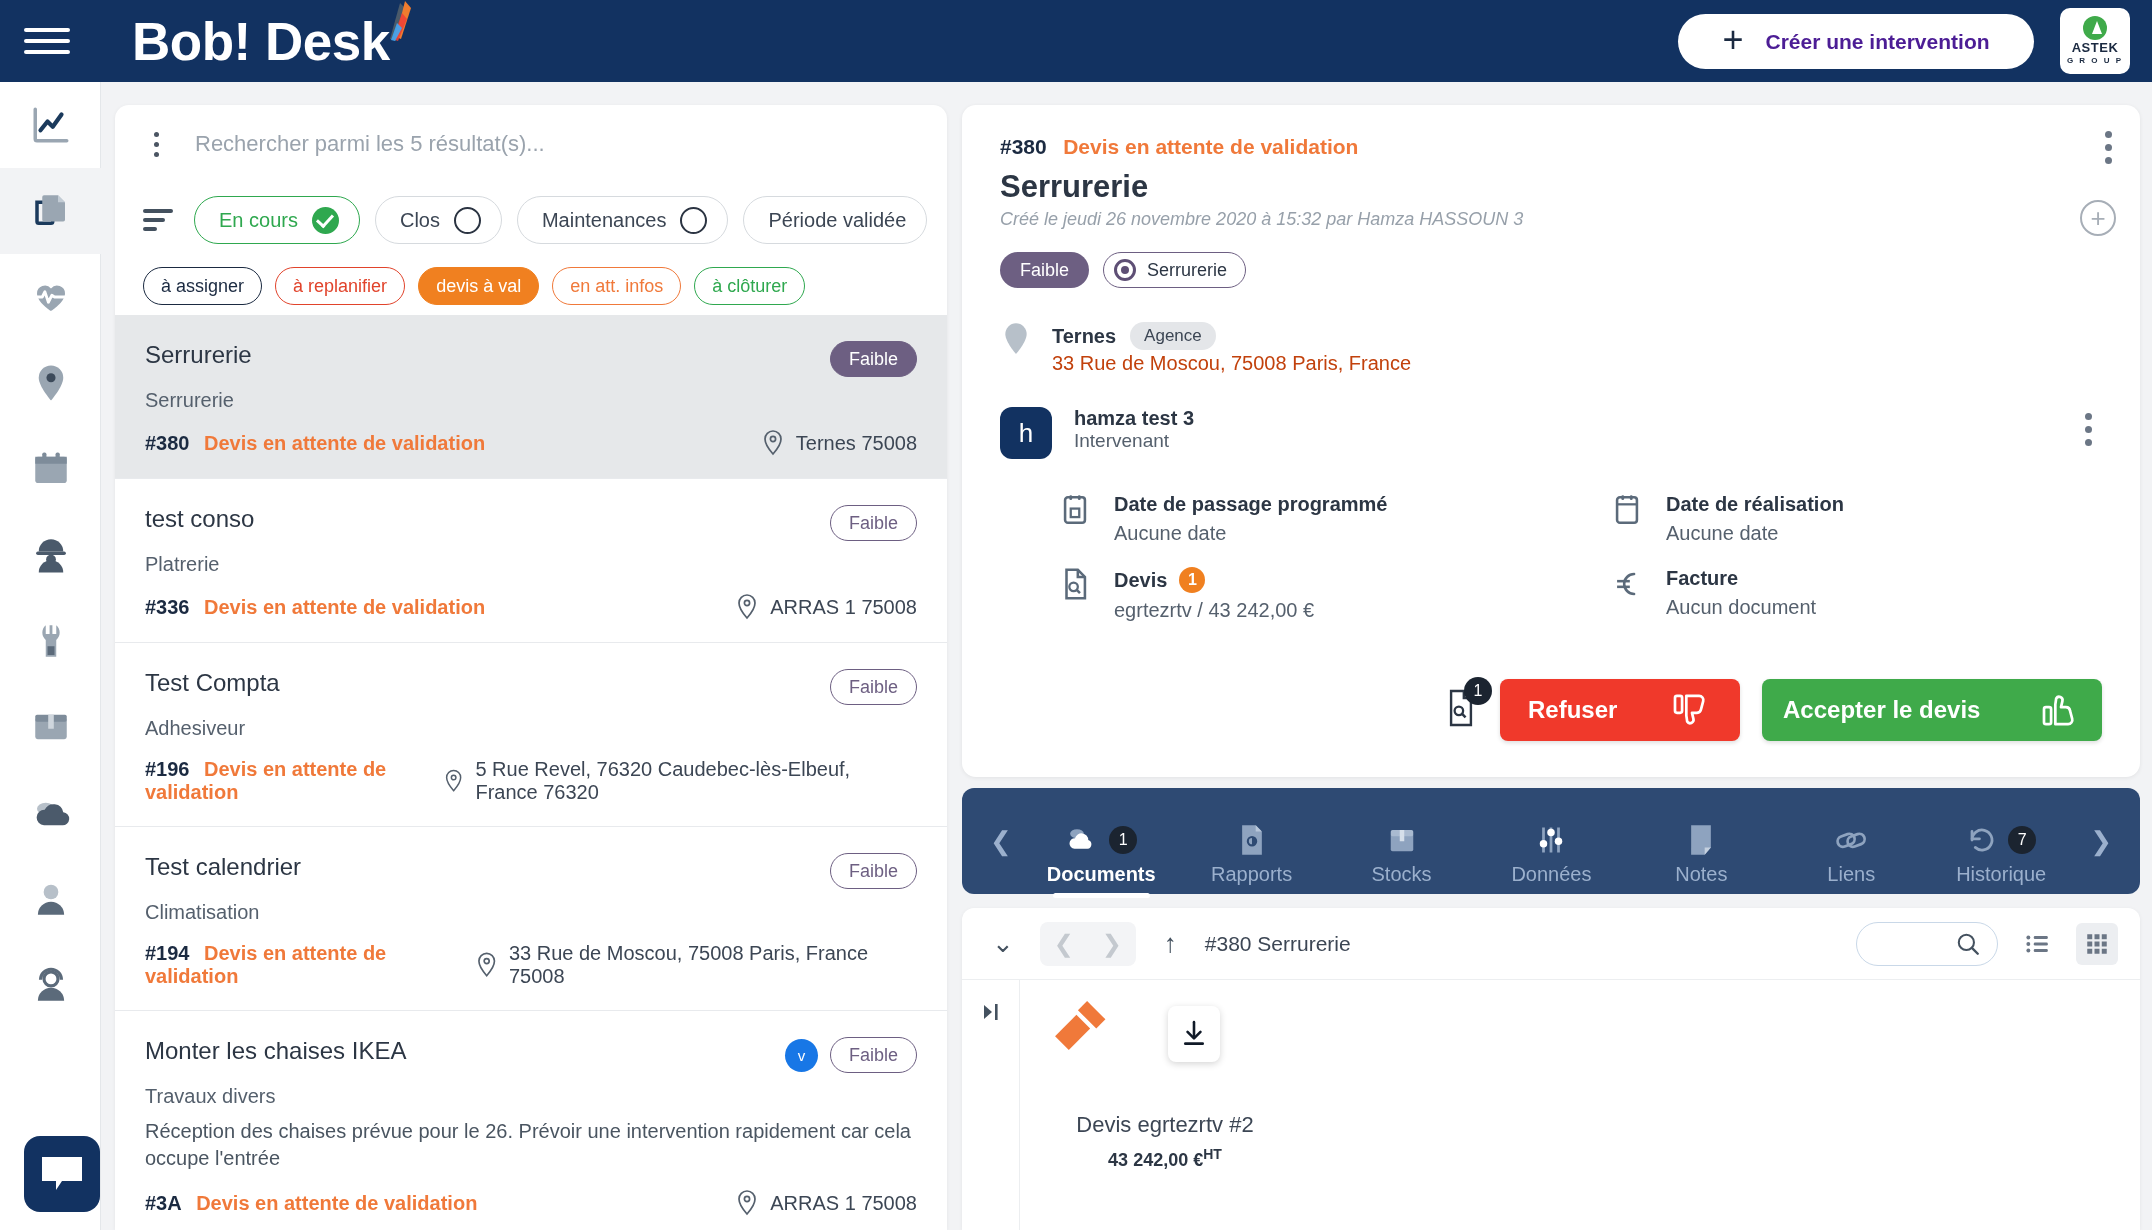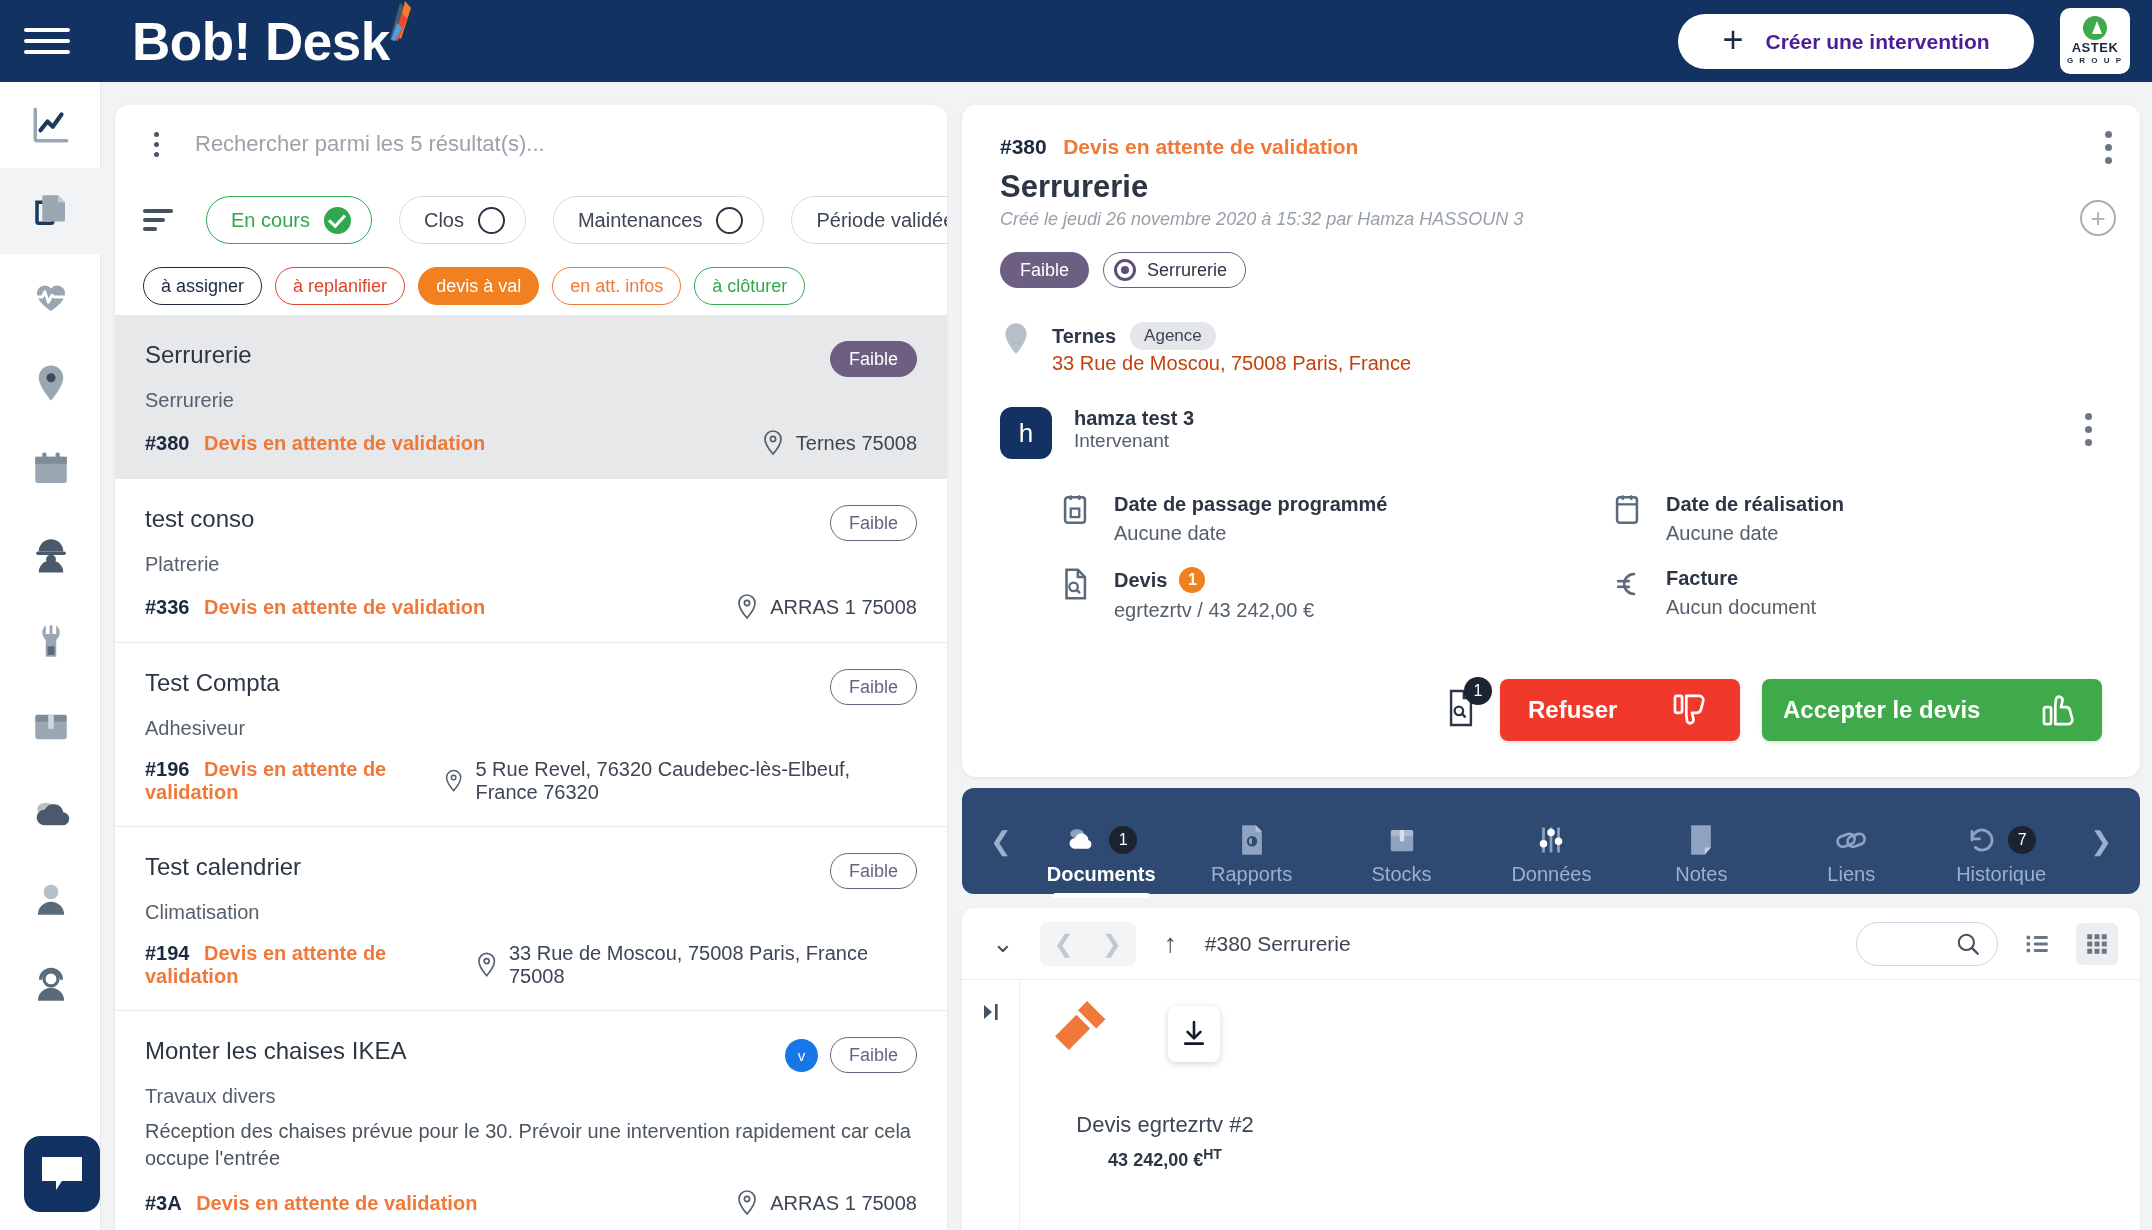--- a/index.html
+++ b/index.html
@@ -67,21 +67,21 @@
   }
   .search-row { height:78px; display:flex; align-items:center; padding:0 24px 0 30px; }
   .kebab { width:22px; display:flex; flex-direction:column; align-items:center; gap:5px; cursor:pointer;}
   .kebab i { width:5px; height:5px; border-radius:50%; background:#4b5563; display:block;}
   .search-input {
     flex:1; border:none; outline:none; margin-left:28px; font-size:22px; color:#55606d;
     font-family:"Liberation Sans", sans-serif; background:transparent;
   }
   .search-input::placeholder { color:#9aa3ad; }
 
-  .filter-row { display:flex; align-items:center; padding:0 18px 0 28px; height:74px; gap:27px; }
+  .filter-row { display:flex; align-items:center; padding:0 18px 0 28px; height:74px; gap:15px; }
   .sort-icon { width:36px; display:flex; flex-direction:column; gap:5px; cursor:pointer; flex:0 0 auto;}
   .sort-icon b { display:block; height:4px; background:#44515f; border-radius:2px;}
   .sort-icon b:nth-child(1){width:30px;} .sort-icon b:nth-child(2){width:22px;} .sort-icon b:nth-child(3){width:14px;}
 
   .pill {
     height:48px; border-radius:26px; border:1.6px solid #d6dade; background:#fff;
     display:flex; align-items:center; gap:14px; padding:0 20px 0 24px; font-size:20px;
     color:#3c4654; cursor:pointer; white-space:nowrap; flex:0 0 auto;
   }
   .pill.on { border-color:#2fa84f; color:#2fa84f; }
@@ -469,21 +469,21 @@
 
     <div class="item">
       <div class="item-head">
         <div class="item-title">Monter les chaises IKEA</div>
         <div class="badges">
           <div class="av-v">v</div>
           <div class="prio">Faible</div>
         </div>
       </div>
       <div class="item-sub">Travaux divers</div>
-      <div class="item-desc">Réception des chaises prévue pour le 30. Prévoir une intervention rapidement car cela occupe l'entrée</div>
+      <div class="item-desc">Réception des chaises prévue pour le 26. Prévoir une intervention rapidement car cela occupe l'entrée</div>
       <div class="item-foot">
         <div>
           <span class="item-ref">#3A</span>
           <span class="item-status">Devis en attente de validation</span>
         </div>
         <div class="item-loc">
           <svg width="22" height="26" viewBox="0 0 22 26">
             <path d="M11 1a8 8 0 0 0-8 8c0 6 8 15 8 15s8-9 8-15a8 8 0 0 0-8-8z" fill="none" stroke="#55606d" stroke-width="1.7"></path>
             <circle cx="11" cy="9" r="2.6" fill="none" stroke="#55606d" stroke-width="1.7"></circle>
           </svg>

